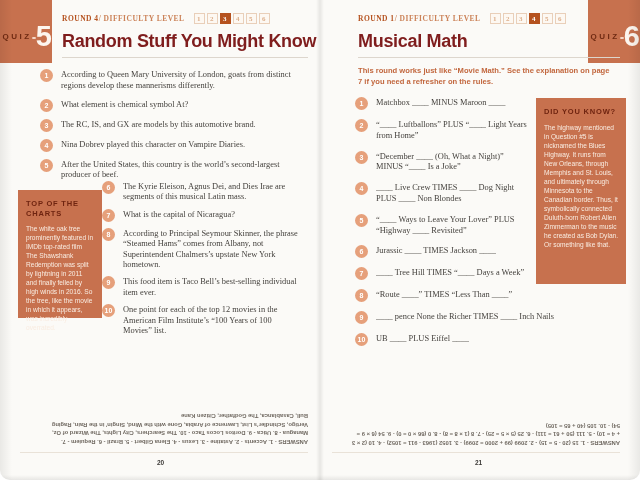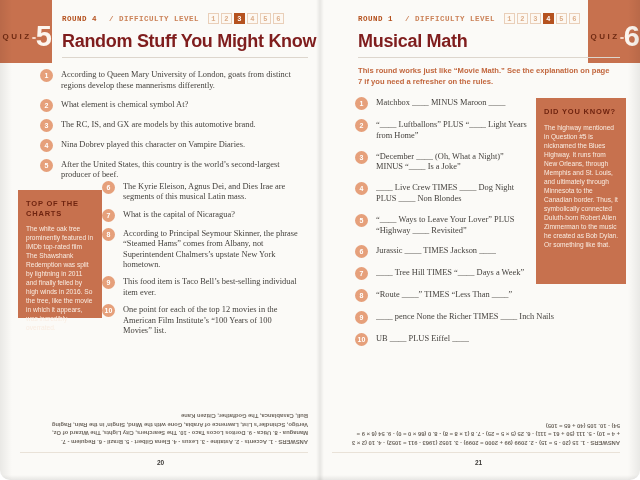--- a/index.html
+++ b/index.html
@@ -36,26 +36,26 @@
   }
   .quiz-dots { width:36px; border-top:2px dotted rgba(255,240,230,0.55); margin:4px 0 1px; }
   .quiz-number {
     font-family:"Liberation Sans", sans-serif; font-weight:bold; font-size:29px;
     color:#fdf6ef; line-height:30px;
   }
 
   
   .round-row {
     position:absolute; top:13px; display:flex; align-items:center;
-    font-family:Liberation Mono, monospace; font-size:7.5px; font-weight:bold; letter-spacing:0.5px;
+    font-family:Liberation Serif, serif; font-size:7.5px; font-weight:bold; letter-spacing:0.5px;
   }
   .round-row.left  { left:62px; }
   .round-row.right { left:358px;justify-content:flex-end; }
   .round-label { color:#b5521f; }
-  .diff-label  { color:#cb8258; margin-left:12px; }
+  .diff-label  { color:#cb8258; margin-left:0; }
   .diff-boxes  { display:flex; gap:2px; margin-left:9px; }
   .diff-box {
     width:11px; height:11px; box-sizing:border-box; border:1px solid #e9cfb9; background:#fdf8f2;
     display:flex; align-items:center; justify-content:center;
     font-size:7px; color:#dcae8a; font-weight:bold;
   }
   .diff-box.active { background:#b5521f; border-color:#b5521f; color:#ffffff; }
 
   
   .page-title {

